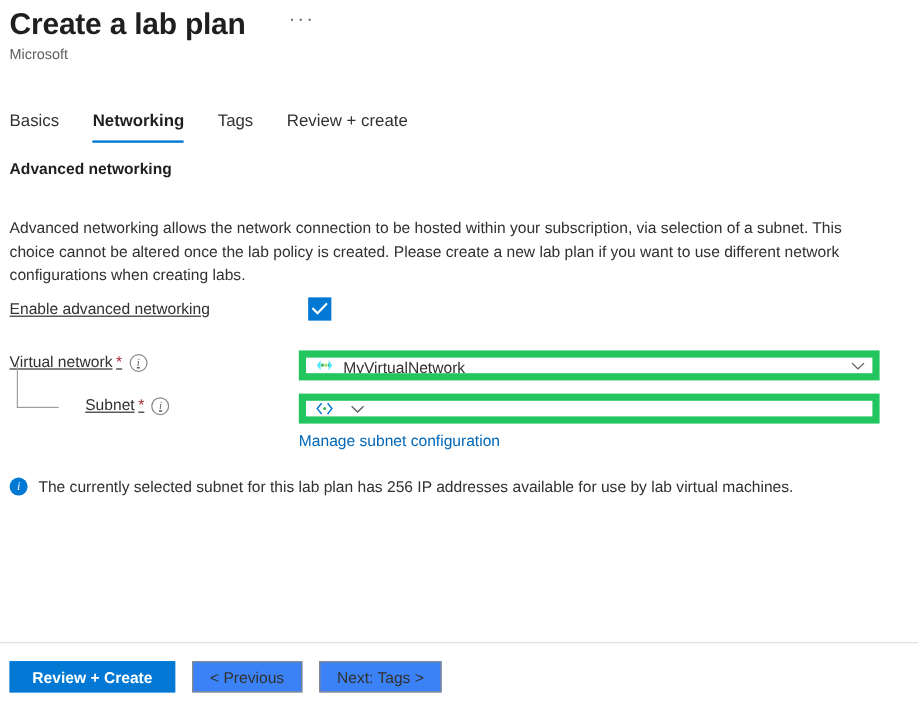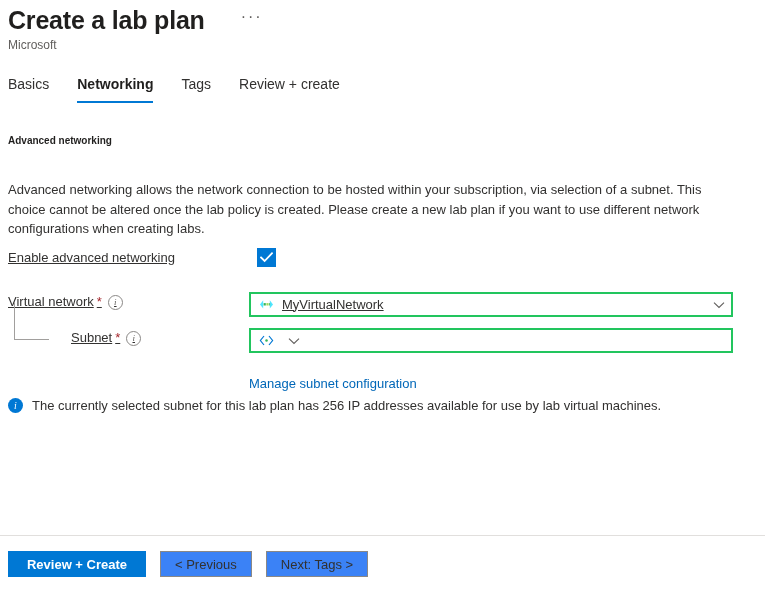--- a/index.html
+++ b/index.html
@@ -49,21 +49,21 @@
     font-size: 12px;
     color: #605e5c;
     margin-top: 1px;
     line-height: 16px;
   }
 
   
   .tabs {
     position: absolute;
     left: 8px;
-    top: 74px;
+    top: 90px;
     display: flex;
     align-items: flex-start;
   }
   .tab {
     font-size: 14px;
     color: #323130;
     padding: 0 0 9px 0;
     margin-right: 28px;
     cursor: pointer;
     position: relative;
@@ -82,21 +82,21 @@
     bottom: 0;
     height: 2px;
     background: #0078d4;
   }
 
   
   .section-title {
     position: absolute;
     left: 8px;
     top: 132px;
-    font-size: 10px;
+    font-size: 13px;
     font-weight: 700;
     color: #201f1e;
     line-height: 18px;
   }
   .description {
     position: absolute;
     left: 8px;
     top: 180px;
     width: 700px;
     font-size: 13px;
@@ -172,25 +172,24 @@
     margin-left: 8px;
   }
   .checkbox svg { display: block; }
 
   
   .control-col {
     width: 484px;
   }
   .dropdown {
     height: 25px;
-    border: 2px solid #22c55e;
+    border: 6px solid #22c55e;
     background: #ffffff;
     box-sizing: border-box;
     display: flex;
-    align-items: center;
     padding: 0 6px 0 8px;
     cursor: pointer;
     font-size: 13px;
     color: #323130;
   }
   .dropdown .res-icon {
     flex: none;
     display: flex;
     align-items: center;
     margin-right: 8px;
@@ -208,21 +207,21 @@
     display: flex;
     align-items: center;
   }
 
   .manage-link {
     display: inline-block;
     font-size: 13px;
     color: #0067b8;
     text-decoration: none;
     cursor: pointer;
-    margin-top: 22px;
+    margin-top: 6px;
     line-height: 18px;
   }
 
   
   .tree-connector {
     position: absolute;
     left: 14px;
     top: -26px;
     width: 34px;
     height: 37px;

